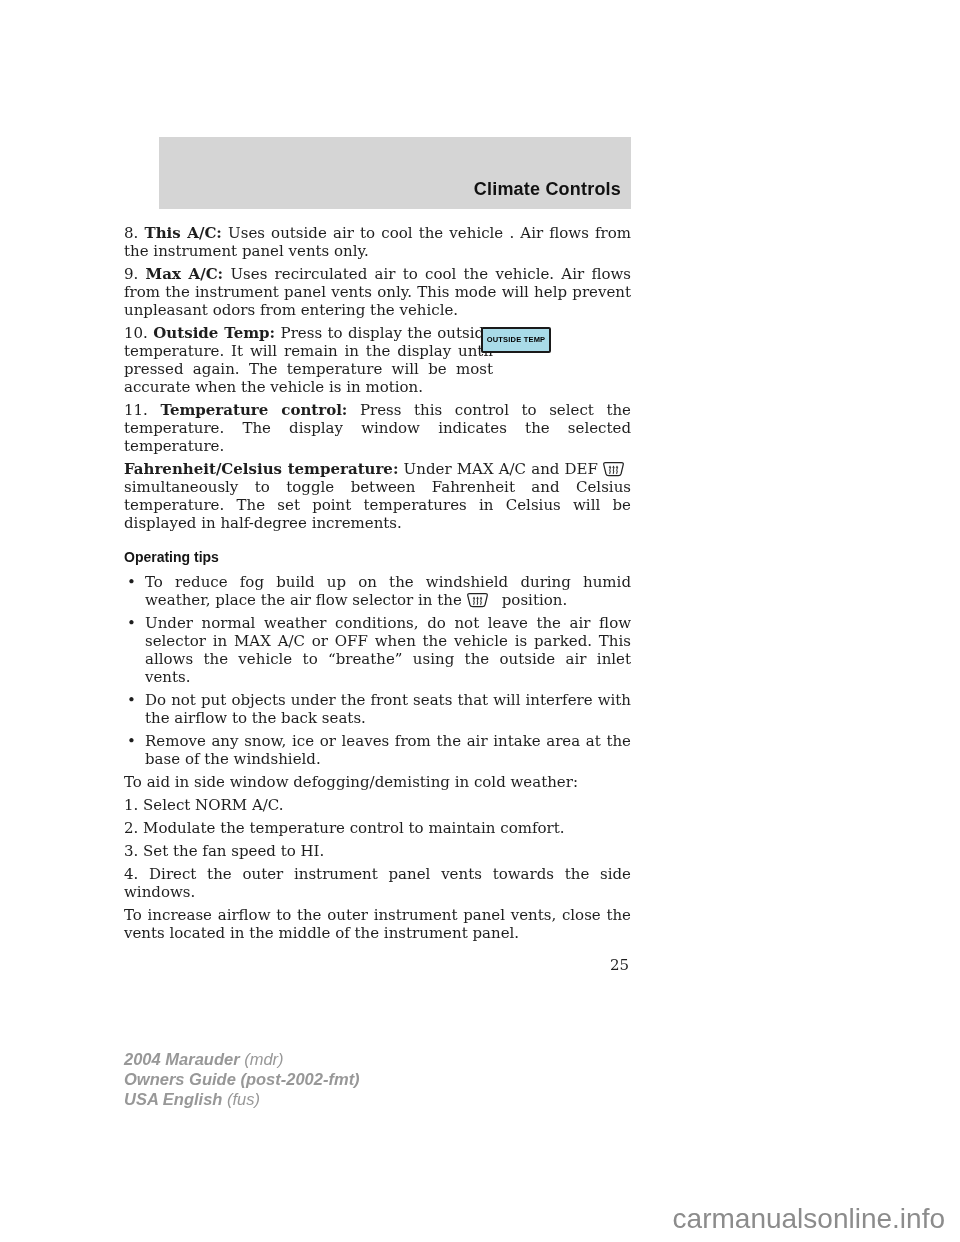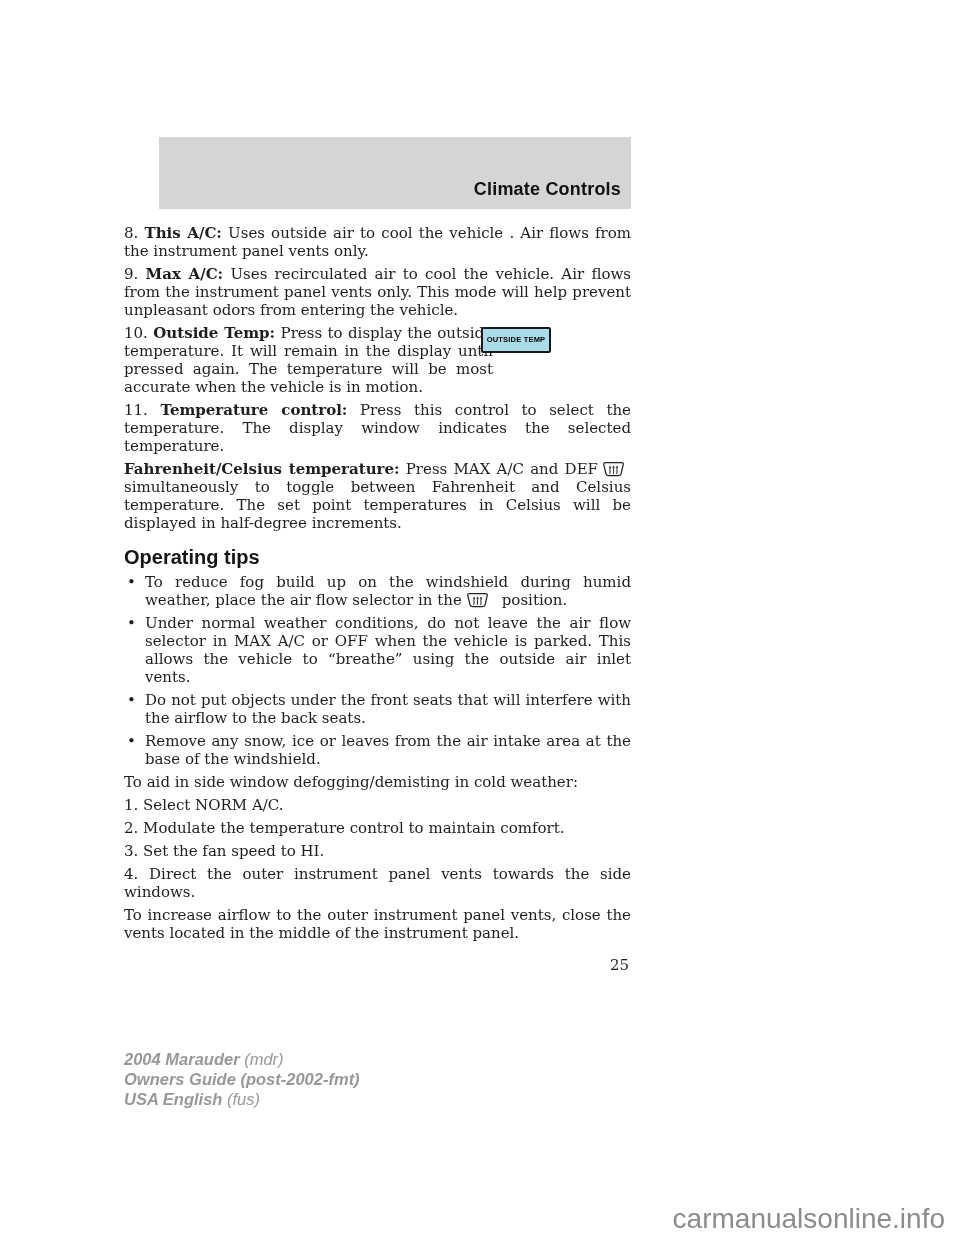--- a/index.html
+++ b/index.html
@@ -61,21 +61,21 @@
     font-family: "Liberation Sans", sans-serif;
     font-weight: bold;
     font-size: 7.5px;
     letter-spacing: 0.2px;
     color: #000;
   }
 
   .tips-heading {
     font-family: "Liberation Sans", sans-serif;
     font-weight: bold;
-    font-size: 20px;
+    font-size: 14px;
     color: #151515;
     margin: 16px 0 7px 0;
     text-align: left;
   }
 
   ul.tips { list-style: none; margin: 0 0 5px 0; padding: 0; }
   ul.tips li { position: relative; padding-left: 21px; margin-bottom: 5px; }
   ul.tips li::before {
     content: "\2022";
     position: absolute; left: 3px; top: 0;
@@ -146,21 +146,21 @@
     <div class="body-text">
 
       <p><span>8.</span> <b>This A/C:</b> <span>Uses outside air to cool the vehicle . Air flows from the instrument panel vents only.</span></p>
 
       <p><span>9.</span> <b>Max A/C:</b> <span>Uses recirculated air to cool the vehicle. Air flows from the instrument panel vents only. This mode will help prevent unpleasant odors from entering the vehicle.</span></p>
 
       <p class="p10"><span class="p10-spacer"></span><span class="ot-btn">OUTSIDE TEMP</span><span>10.</span> <b>Outside Temp:</b> <span>Press to display the outside temperature. It will remain in the display until pressed again. The temperature will be most accurate when the vehicle is in motion.</span></p>
 
       <p><span>11.</span> <b>Temperature control:</b> <span>Press this control to select the temperature. The display window indicates the selected temperature.</span></p>
 
-      <p><b>Fahrenheit/Celsius temperature:</b> <span>Press MAX A/C and DEF</span><svg class="defrost-icon" width="25" height="17">
+      <p><b>Fahrenheit/Celsius temperature:</b> <span>Under MAX A/C and DEF</span><svg class="defrost-icon" width="25" height="17">
             <use href="#defrost-symbol"></use>
           </svg><span>simultaneously to toggle between Fahrenheit and Celsius temperature. The set point temperatures in Celsius will be displayed in half-degree increments.</span></p>
 
       <h2 class="tips-heading">Operating tips</h2>
 
       <ul class="tips">
         <li><span>To reduce fog build up on the windshield during humid weather, place the air flow selector in the</span><svg class="defrost-icon wide-gap" width="25" height="17">
               <use href="#defrost-symbol"></use>
             </svg><span>position.</span></li>
         <li>Under normal weather conditions, do not leave the air flow selector in MAX A/C or OFF when the vehicle is parked. This allows the vehicle to “breathe” using the outside air inlet vents.</li>

